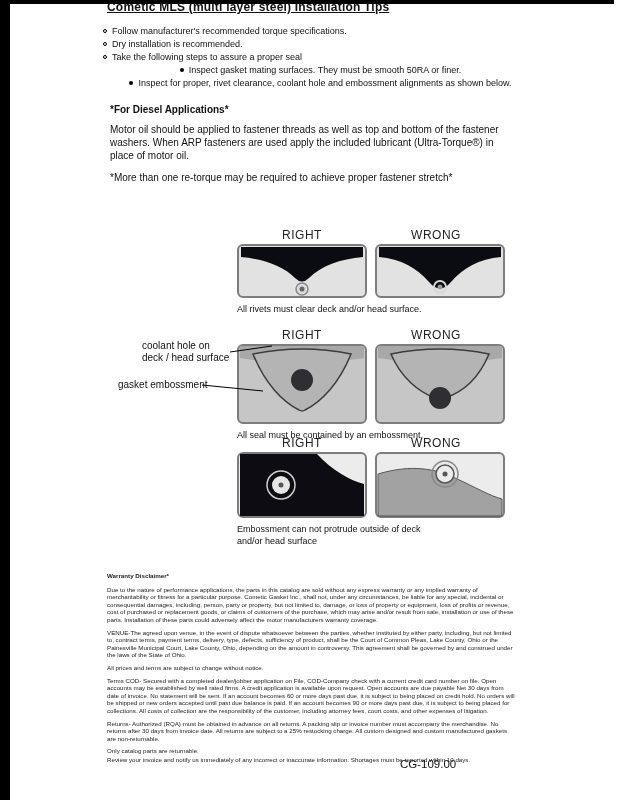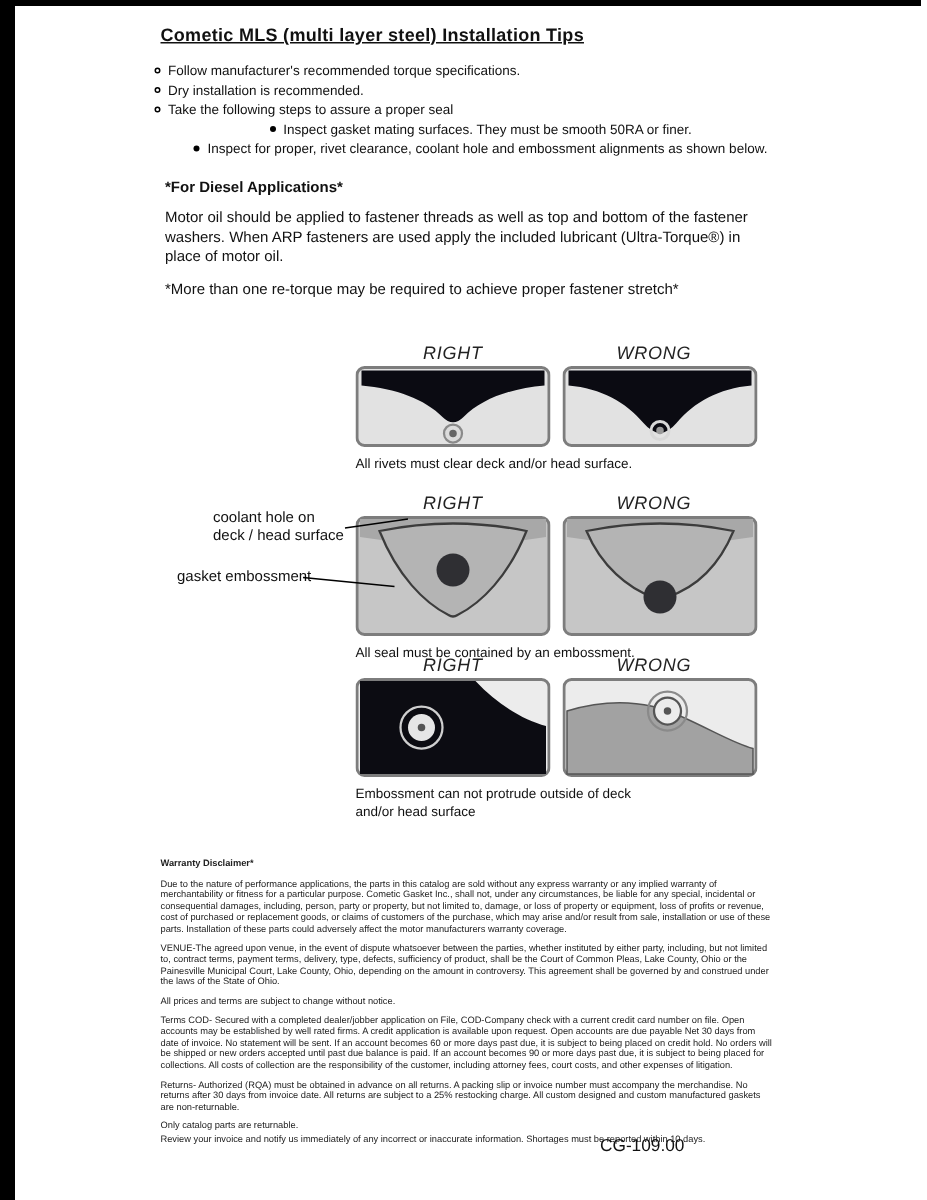--- a/index.html
+++ b/index.html
@@ -4,36 +4,36 @@
 <style>
   * { margin:0; padding:0; box-sizing:border-box; }
   html,body { background:#ffffff; }
   .page {
     position:relative; width:618px; height:800px; background:#ffffff;
     font-family:"Liberation Sans", sans-serif; color:#111; overflow:hidden;
   }
   .edge-left { position:absolute; left:0; top:0; width:10px; height:800px; background:#000; }
   .edge-top  { position:absolute; left:0; top:0; width:614px; height:4px; background:#000; }
 
-  .content { position:absolute; left:100px; top:16px; width:416px; }
+  .content { position:absolute; left:100px; top:0; width:416px; }
   .title { font-size:12px; font-weight:bold; text-decoration:underline; margin:0 0 11px 7px; letter-spacing:0.2px; }
 
   .tips { font-size:9px; line-height:13px; }
   .tip-row { display:flex; align-items:flex-start; }
   .tip-row.lvl2 { margin-left:22px;justify-content:center; }
   .b1 { flex:0 0 auto; width:4px; height:4px; border:1px solid #000; border-radius:50%; margin:4px 5px 0 3px; }
   .b2 { flex:0 0 auto; width:4px; height:4px; background:#000; border-radius:50%; margin:4px 5px 0 3px; }
 
   .diesel-heading { font-size:10px; font-weight:bold; margin:14px 0 8px 10px; }
   .para { font-size:10px; line-height:13px; margin:0 0 9px 10px; }
 
   .diagrams { position:absolute; left:0; top:228px; width:618px; height:345px; }
   .diag-row { position:absolute; left:237px; width:268px; }
   .row1 { top:0; } .row2 { top:100px; } .row3 { top:208px; }
-  .diag-labels { display:flex; gap:4px; margin-bottom:2px;font-style:italic; }
+  .diag-labels { display:flex; gap:4px; margin-bottom:2px; }
   .diag-labels span { width:130px; text-align:center; font-size:12px; color:#222; letter-spacing:0.5px; }
   .diag-panels { display:flex; gap:8px; }
   .diag-panels svg { display:block; }
   .diag-caption { font-size:9px; line-height:12px; color:#111; margin-top:5px; }
   .row3 .diag-caption { width:200px; }
 
   .callout { position:absolute; font-size:10px; line-height:12px; color:#111; }
   .callout-coolant { left:142px; top:112px; }
   .callout-emboss  { left:118px; top:151px; }
   .callout-lines { position:absolute; left:0; top:0; width:618px; height:345px; pointer-events:none; }

